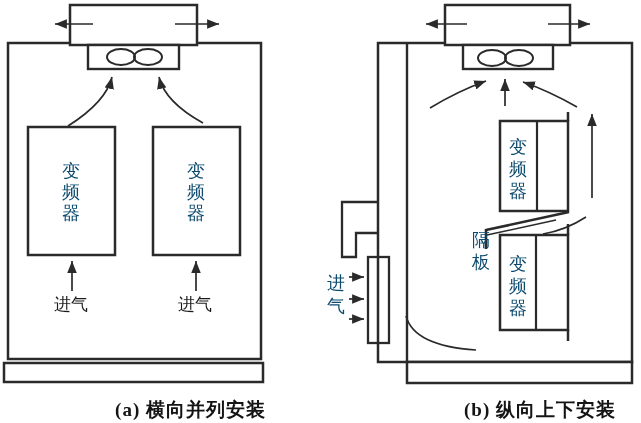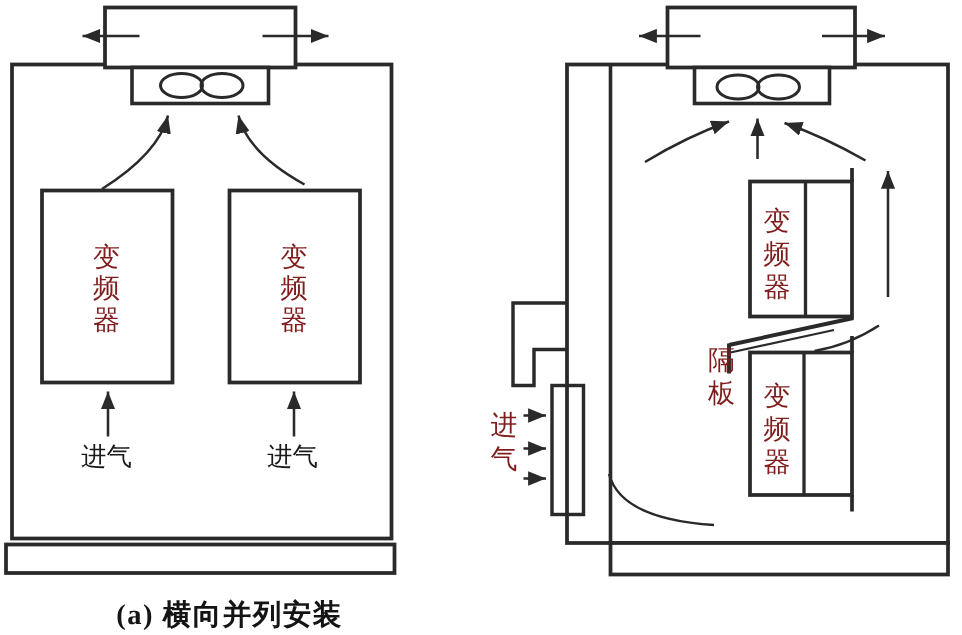--- a/index.html
+++ b/index.html
@@ -12,35 +12,35 @@
     overflow:hidden;
   }
   #stage svg{position:absolute;left:0;top:0;}
   .vtext{
     position:absolute;
     width:22px;
     font-size:18px;
     line-height:21px;
     text-align:center;
     word-break:break-all;
-    color:#7f1d1d;
+    color:#0c4a6e;
     white-space:normal;
   }
   .vtext.lh22{line-height:22px;}
   .vtext.lh23{line-height:23px;}
   .htext{
     position:absolute;
     font-size:17px;
     color:#1a1a1a;
     white-space:nowrap;
   }
   .caption{
     position:absolute;
     width:226px;
-    text-align:center;
+    text-align:right;
     font-size:19px;
     font-weight:bold;
     letter-spacing:1px;
     color:#141414;
   }
 </style>
 </head>
 <body>
 
 <div id="stage">
@@ -139,14 +139,15 @@
   <div class="vtext" style="left:60px;top:161px;">变频器</div>
   <div class="vtext" style="left:185px;top:161px;">变频器</div>
   <div class="htext" style="left:54px;top:293px;">进气</div>
   <div class="htext" style="left:178px;top:293px;">进气</div>
   <div class="caption" style="left:40px;top:397px;">(a) 横向并列安装</div>
 
   <div class="vtext lh22" style="left:507px;top:136px;">变频器</div>
   <div class="vtext lh22" style="left:507px;top:253px;">变频器</div>
   <div class="vtext lh22" style="left:470px;top:229px;">隔板</div>
   <div class="vtext lh23" style="left:325px;top:272px;">进气</div>
+  <div class="caption" style="left:390px;top:397px;">(b) 纵向上下安装</div>
 
 </div>
 
 </body></html>

